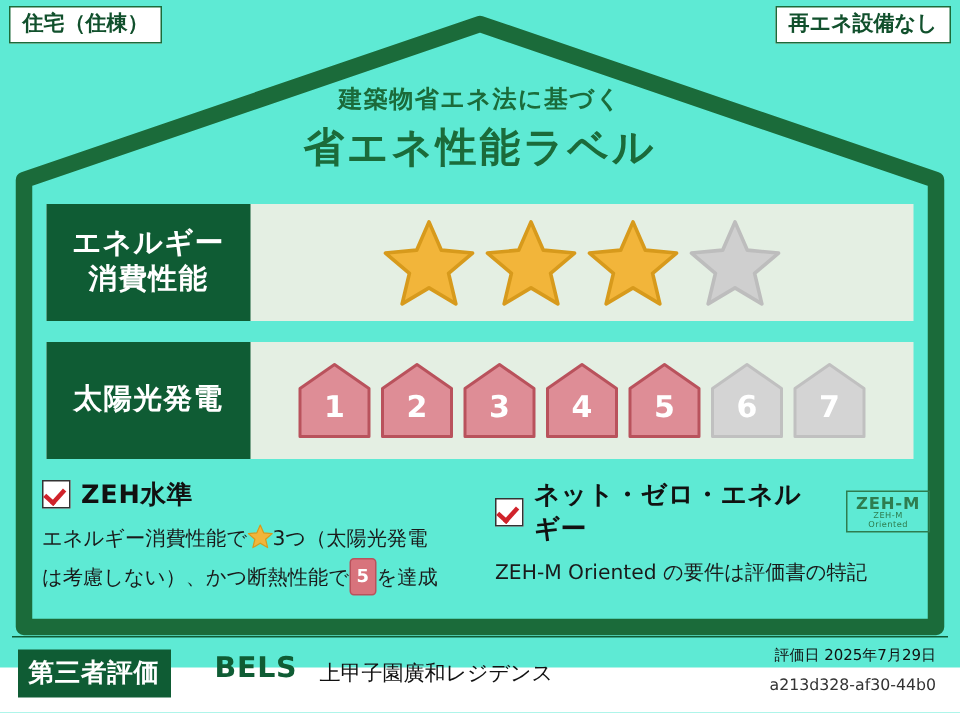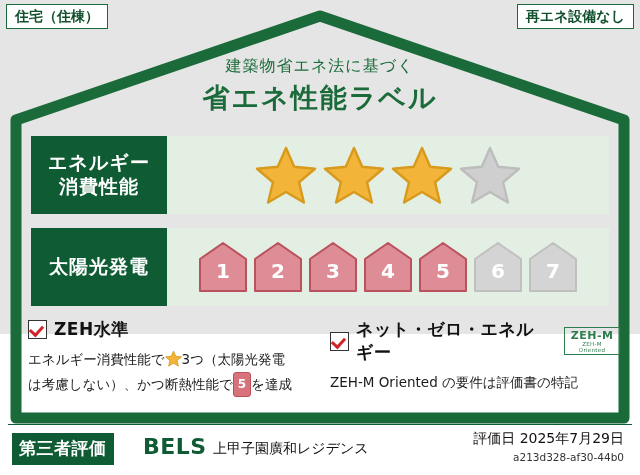--- a/index.html
+++ b/index.html
@@ -4,23 +4,23 @@
 <style>
   html,body{margin:0;padding:0;}
   body{
     width:640px;height:475px;
     background:#ffffff;
     font-family:"DejaVu Sans", sans-serif;
     overflow:hidden;
   }
   .label-card{
     position:relative;
-    width:640px;height:334px;
+    width:640px;height:445px;
     box-sizing:border-box;
-    background:#e5e5e5;
+    background:#5eead4;
     padding-left:24px;
   }
   
   .tag{
     position:absolute;
     top:4px;
     border:1px solid #1b6b3a;
     color:#11502c;
     background:#ffffff;
     font-size:14px;
@@ -38,21 +38,21 @@
     position:absolute;
     left:6px;top:10px;
     width:628px;height:415px;
   }
   .roof svg{display:block;}
 
   
   .hdr-sub{
     position:absolute;top:56px;left:0;width:640px;
     text-align:center;
-    font-size:16px;font-weight:normal;color:#1b6b3a;
+    font-size:16px;font-weight:bold;color:#1b6b3a;
     letter-spacing:1px;
   }
   .hdr-main{
     position:absolute;top:80px;left:0;width:640px;
     text-align:center;
     font-size:27px;font-weight:bold;color:#1b6b3a;
     letter-spacing:2px;
   }
 
   
@@ -153,29 +153,29 @@
   }
   .bels-box{
     position:absolute;left:12px;top:3px;
     background:#0f5c34;color:#fff;
     font-size:17px;font-weight:bold;
     padding:4px 7px 5px 7px;
     letter-spacing:0.5px;
   }
   .bels-word{
     position:absolute;left:143px;top:4px;
-    font-size:22px;font-weight:bold;color:#0f5c34;letter-spacing:0.5px;
+    font-size:19px;font-weight:bold;color:#0f5c34;letter-spacing:0.5px;
   }
   .bldg-name{
     position:absolute;left:213px;top:10px;
     font-size:14px;color:#111;
   }
   .eval-date{
     position:absolute;right:16px;top:0px;
-    font-size:14px;color:#111;
+    font-size:10px;color:#111;
   }
   .eval-id{
     position:absolute;right:16px;top:21px;
     font-size:10.5px;color:#333;
   }
 </style>
 </head>
 <body>
 
 <div class="label-card">

